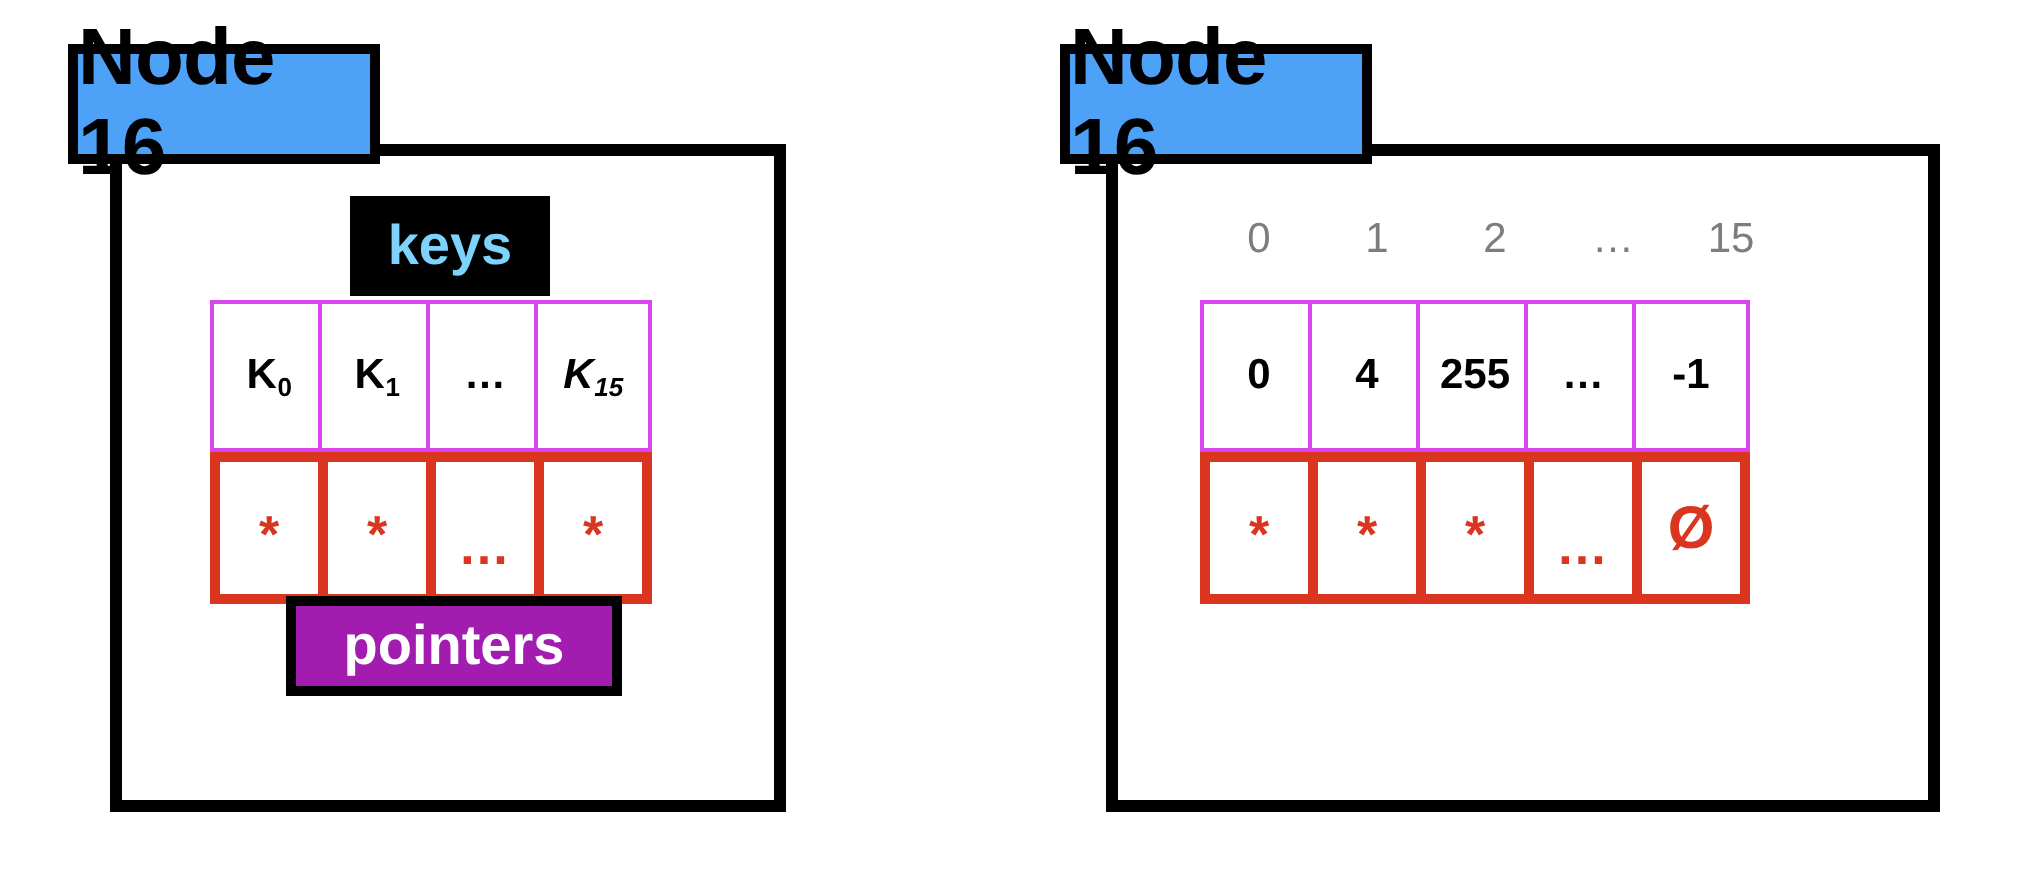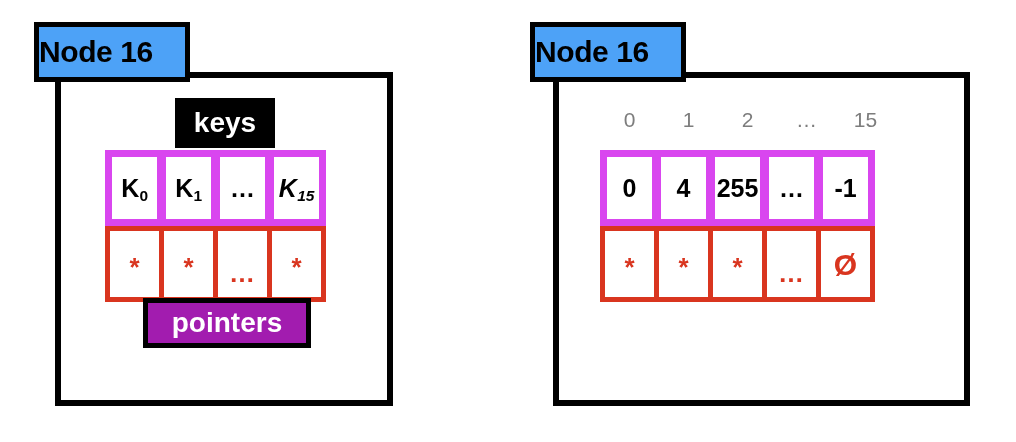--- a/index.html
+++ b/index.html
@@ -32,21 +32,21 @@
 
   .node-tag {
     position: absolute;
     border: 5px solid #000000;
     background: #4da2f7;
     box-sizing: border-box;
     display: flex;
     align-items: center;
     justify-content: flex-start;
     color: #000000;
-    font-size: 30px;
+    font-size: 40px;
     font-weight: bold;
     letter-spacing: -0.4px;
     z-index: 6;
   }
 
   
   .index-row {
     position: absolute;
     display: flex;
     z-index: 3;
@@ -68,24 +68,24 @@
     z-index: 2;
   }
   .cell {
     box-sizing: border-box;
     display: flex;
     align-items: center;
     justify-content: center;
     background: #ffffff;
   }
   .cell.key {
-    border: 7px solid #d946ef;
+    border: 2px solid #d946ef;
     margin-right: -5px;
     color: #000000;
-    font-size: 25px;
+    font-size: 21px;
     font-weight: bold;
   }
   .cell.key:last-child { margin-right: 0; }
 
   .cell.ptr {
     border: 5px solid #d9351f;
     margin-right: -5px;
     color: #d9351f;
     font-size: 25px;
     font-weight: bold;
@@ -129,21 +129,21 @@
     display: flex;
     align-items: center;
     justify-content: center;
     font-size: 28px;
     font-weight: bold;
     box-sizing: border-box;
     z-index: 7;
   }
   .caption.keys {
     background: #000000;
-    color: #ffffff;
+    color: #7dd3fc;
     border: 0;
   }
   .caption.pointers {
     background: #a21caf;
     color: #ffffff;
     border: 5px solid #000000;
   }
 </style>
 </head>
 <body>

